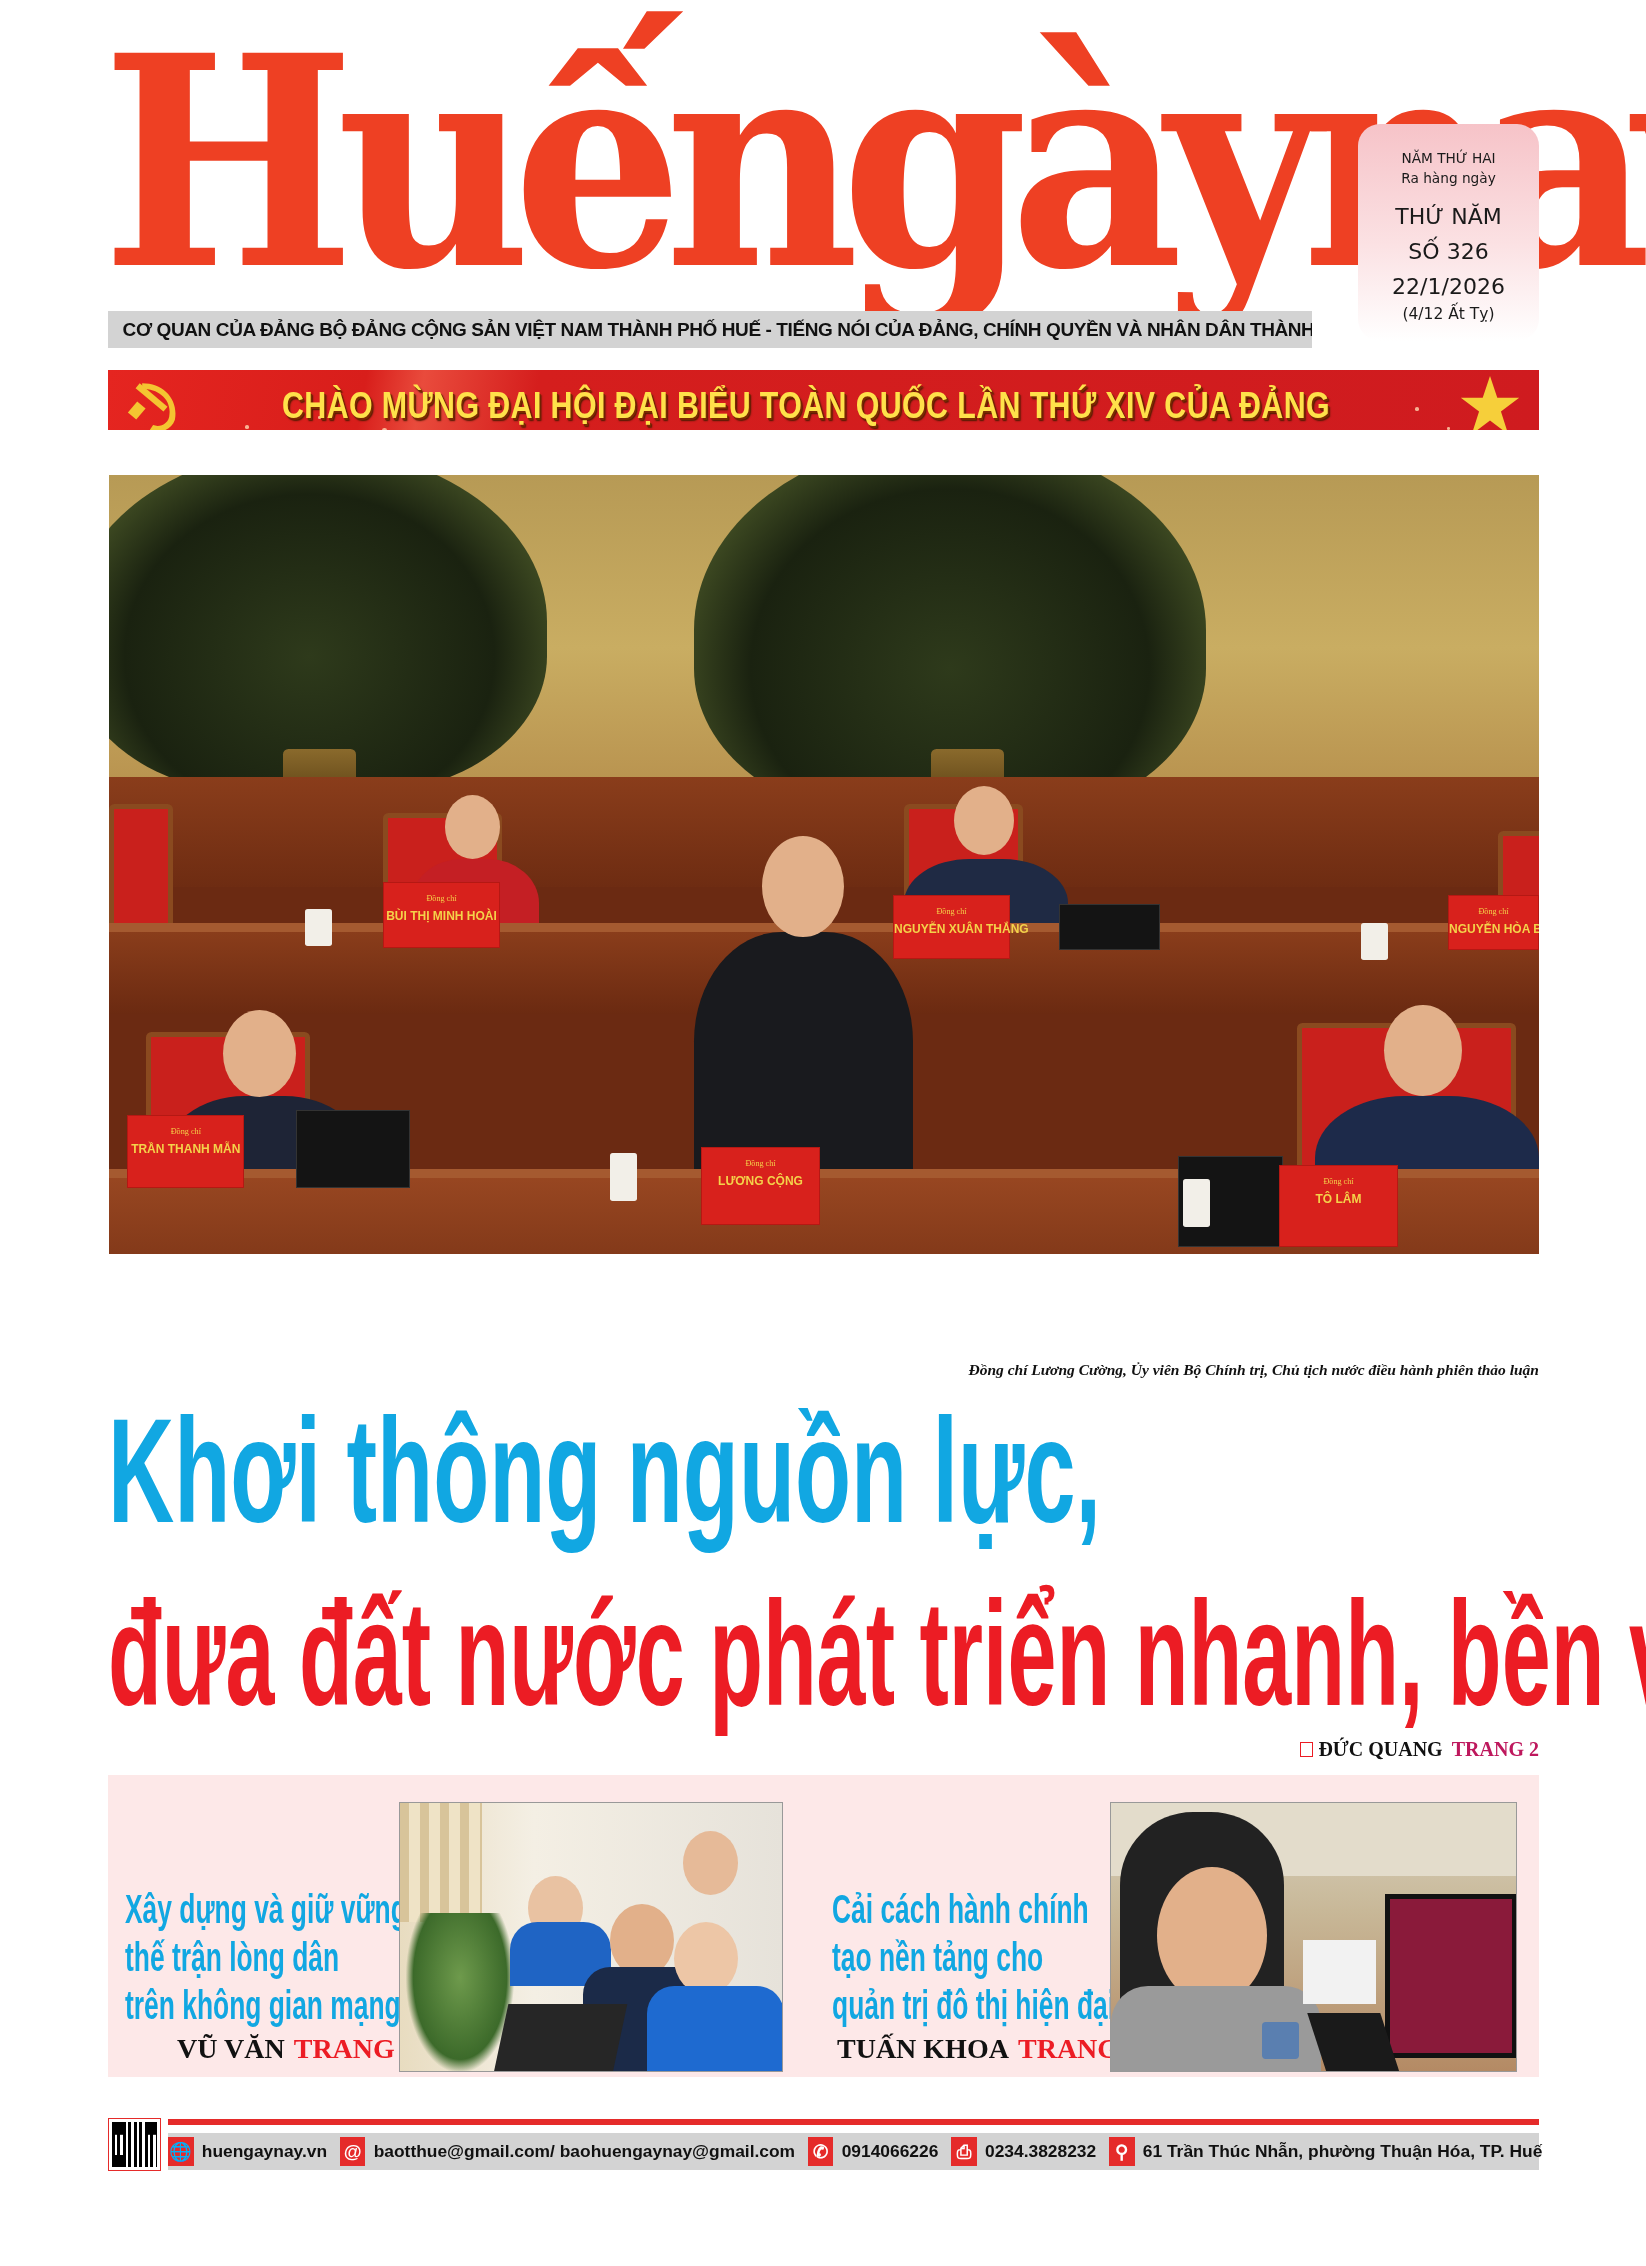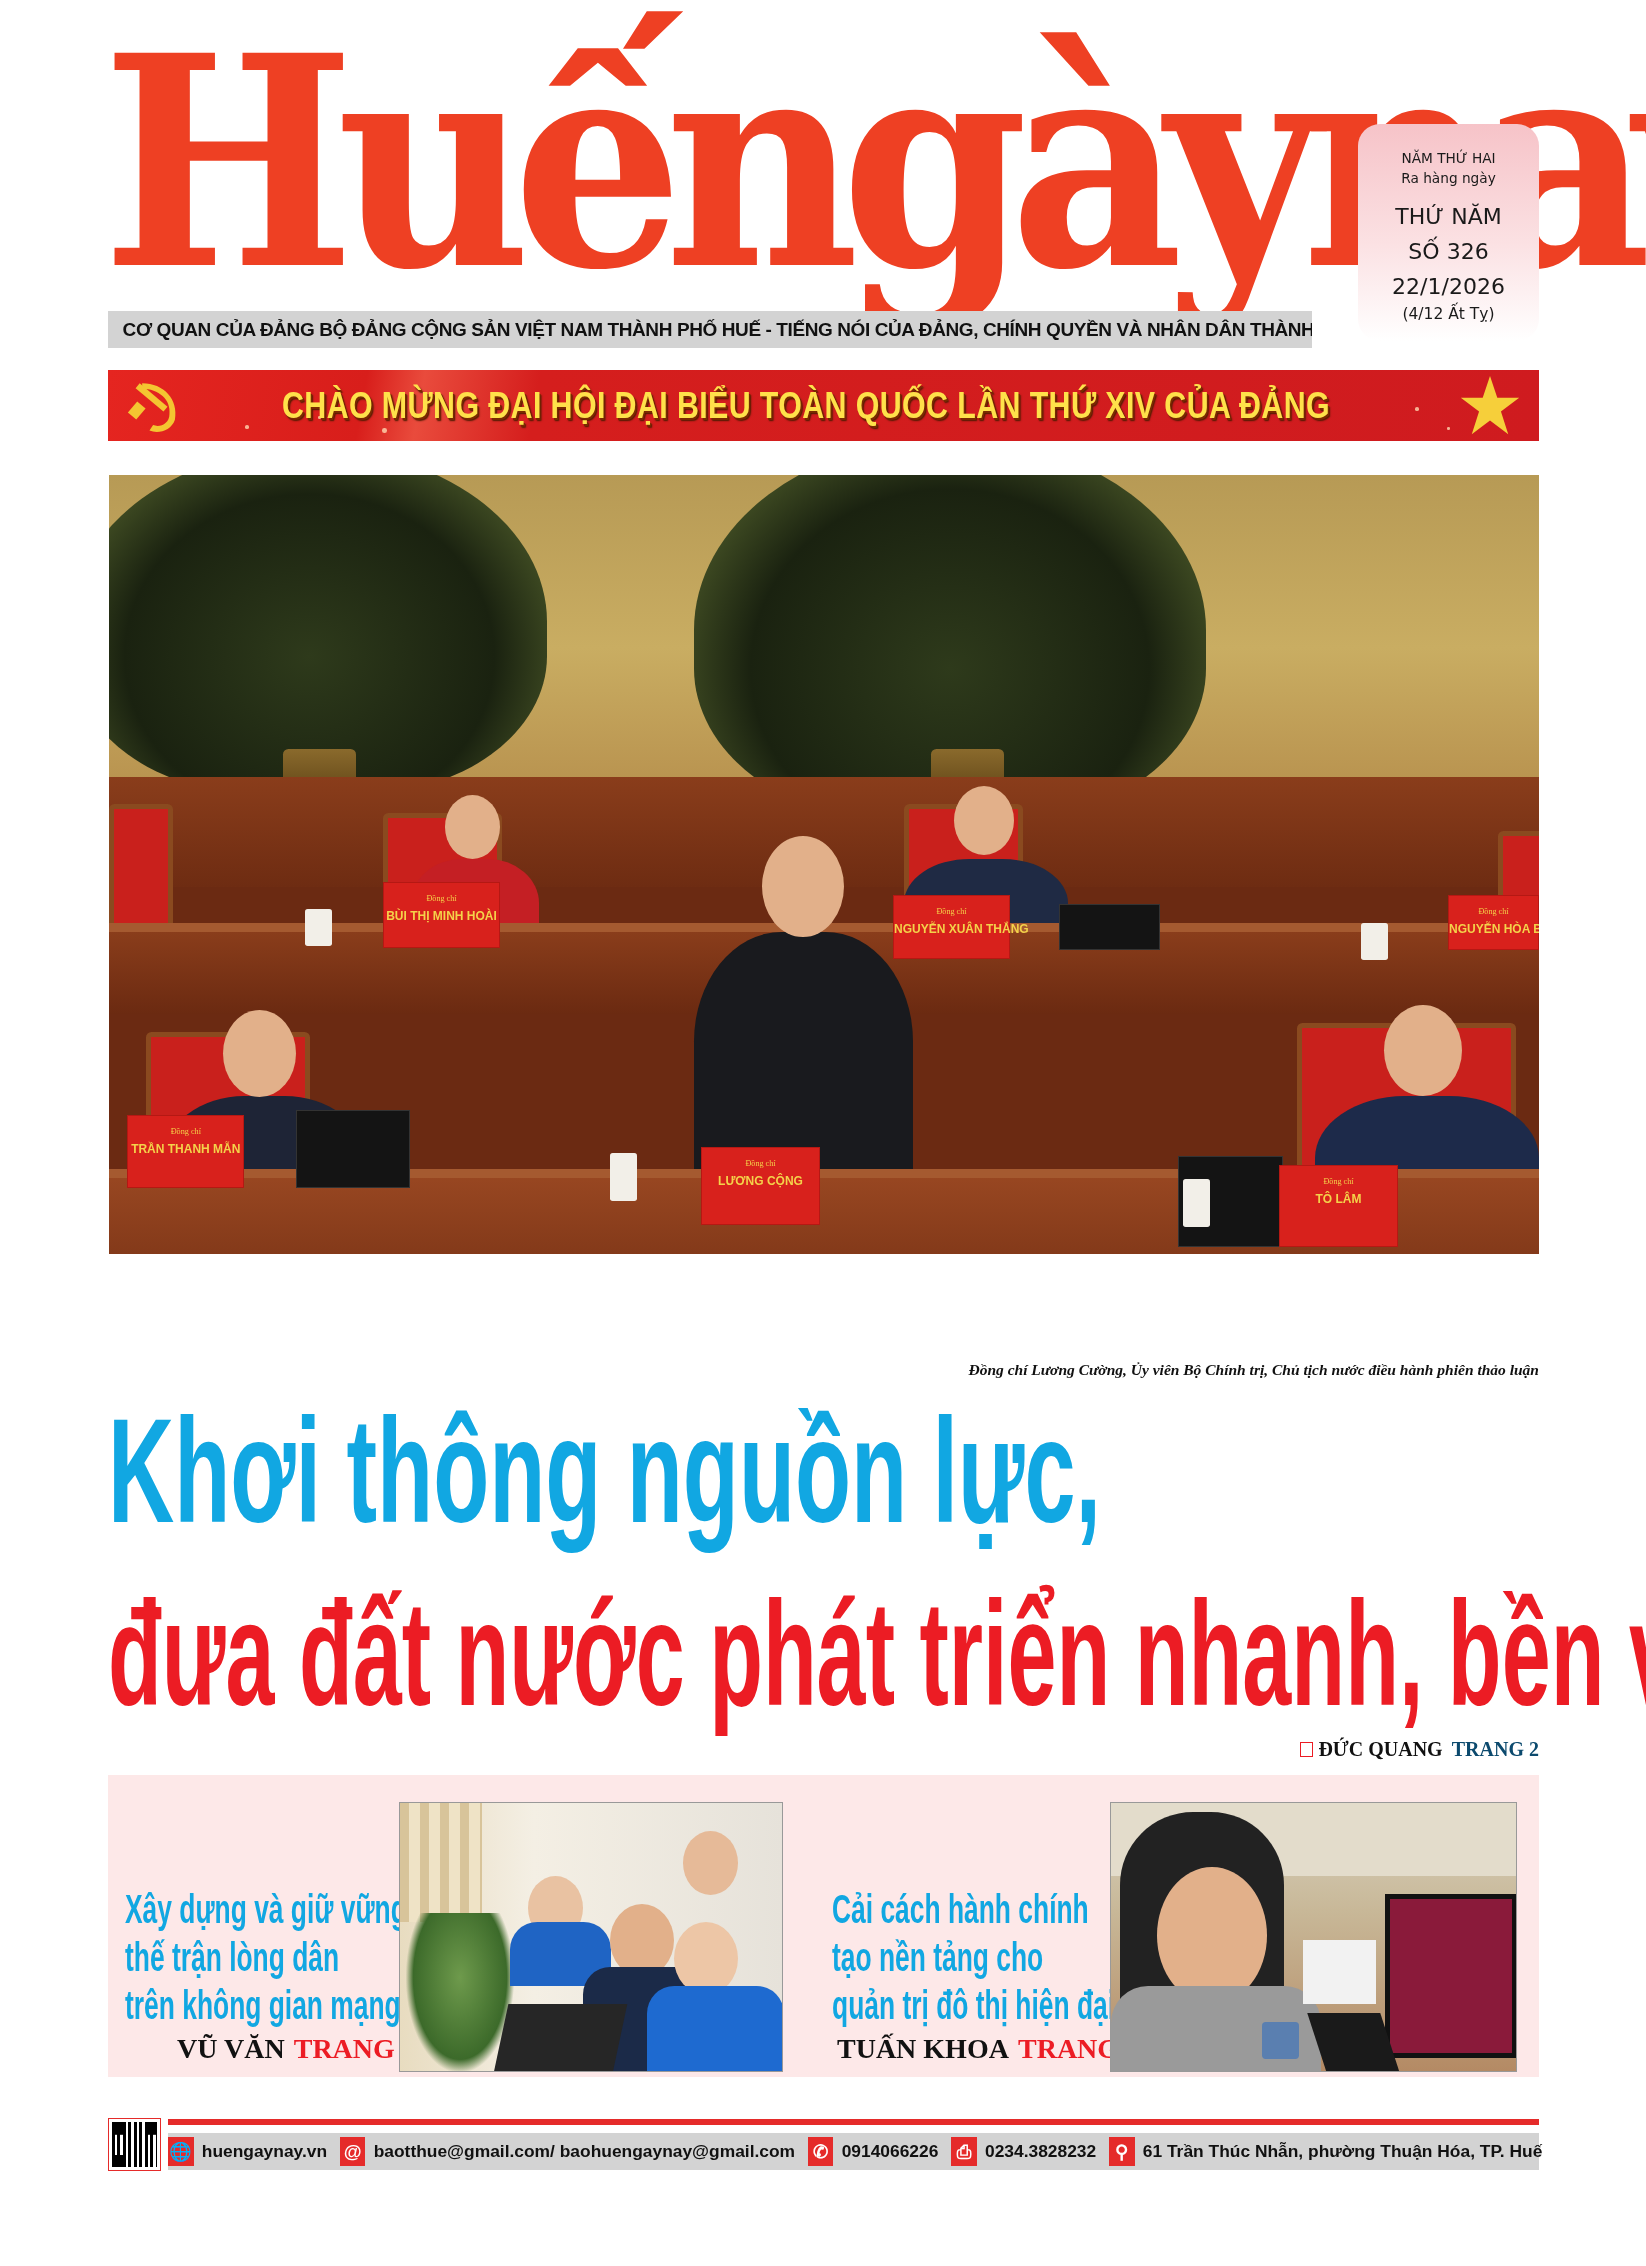--- a/index.html
+++ b/index.html
@@ -30,21 +30,21 @@
   .tagline {
     position: absolute; left: 108px; top: 311px; width: 1204px; height: 37px;
     background: #d3d3d3;
     font-family: "Liberation Sans", sans-serif; font-weight: bold;
     font-size: 19px; line-height: 37px; color: #111;
     padding-left: 14.6px; white-space: nowrap; overflow: hidden;
     letter-spacing: -0.4px;
   }
 
   .banner {
-    position: absolute; left: 108px; top: 370px; width: 1431px; height: 71px;
+    position: absolute; left: 108px; top: 370px; width: 1431px; height: 60px;
     background: linear-gradient(100deg, #e52520 0%, #d81e1b 18%, #e94b3c 22%, #d51e1d 30%, #cf1b1f 100%);
     overflow: hidden;
   }
   .banner .sparkle { position: absolute; border-radius: 50%; background: #ffd7b0; opacity: .8; }
   .banner-text {
     position: absolute; left: 174px; top: 0; width: 1096px; height: 71px;
     font-family: "Liberation Sans", sans-serif; font-weight: bold;
     font-size: 37px; line-height: 71px; color: #ffe14a;
     text-shadow: 1.8px 1.8px 0 #7a2a00, 2.7px 2.7px 1.8px #4a1a00;
     letter-spacing: 0.5px; white-space: nowrap;
@@ -91,21 +91,21 @@
     font-family: "Liberation Sans", sans-serif; font-weight: bold;
     transform-origin: left top;
   }
   .hl1 { top: 1384px; color: #11a7e2; font-size: 148px; line-height: 174px; transform: scaleX(0.62); }
   .hl2 { top: 1567px; color: #ec1c24; font-size: 148px; line-height: 174px; transform: scaleX(0.595); }
   .byline-main {
     position: absolute; right: 108px; top: 1738px;
     font-family: "Liberation Serif", serif; font-weight: bold; font-size: 20px; white-space: nowrap;
   }
   .byline-main .box { display: inline-block; width: 12.8px; height: 14.6px; border: 1.8px solid #ec1c24; vertical-align: -0.9px; margin-right: 5.5px; }
-  .byline-main .page { color: #0c4a6e; margin-left: 9.1px; margin-top: 31px; }
+  .byline-main .page { color: #be185d; margin-left: 9.1px; margin-top: 31px; }
 
   
   .stories {
     position: absolute; left: 108px; top: 1775px; width: 1431px; height: 302px;
     background: #fde8e8;
   }
   .story-title {
     position: absolute; font-family: "Liberation Sans", sans-serif; font-weight: bold;
     color: #11a7e2; font-size: 40px; line-height: 48px; white-space: nowrap;
     transform: scaleX(0.66); transform-origin: left top;

